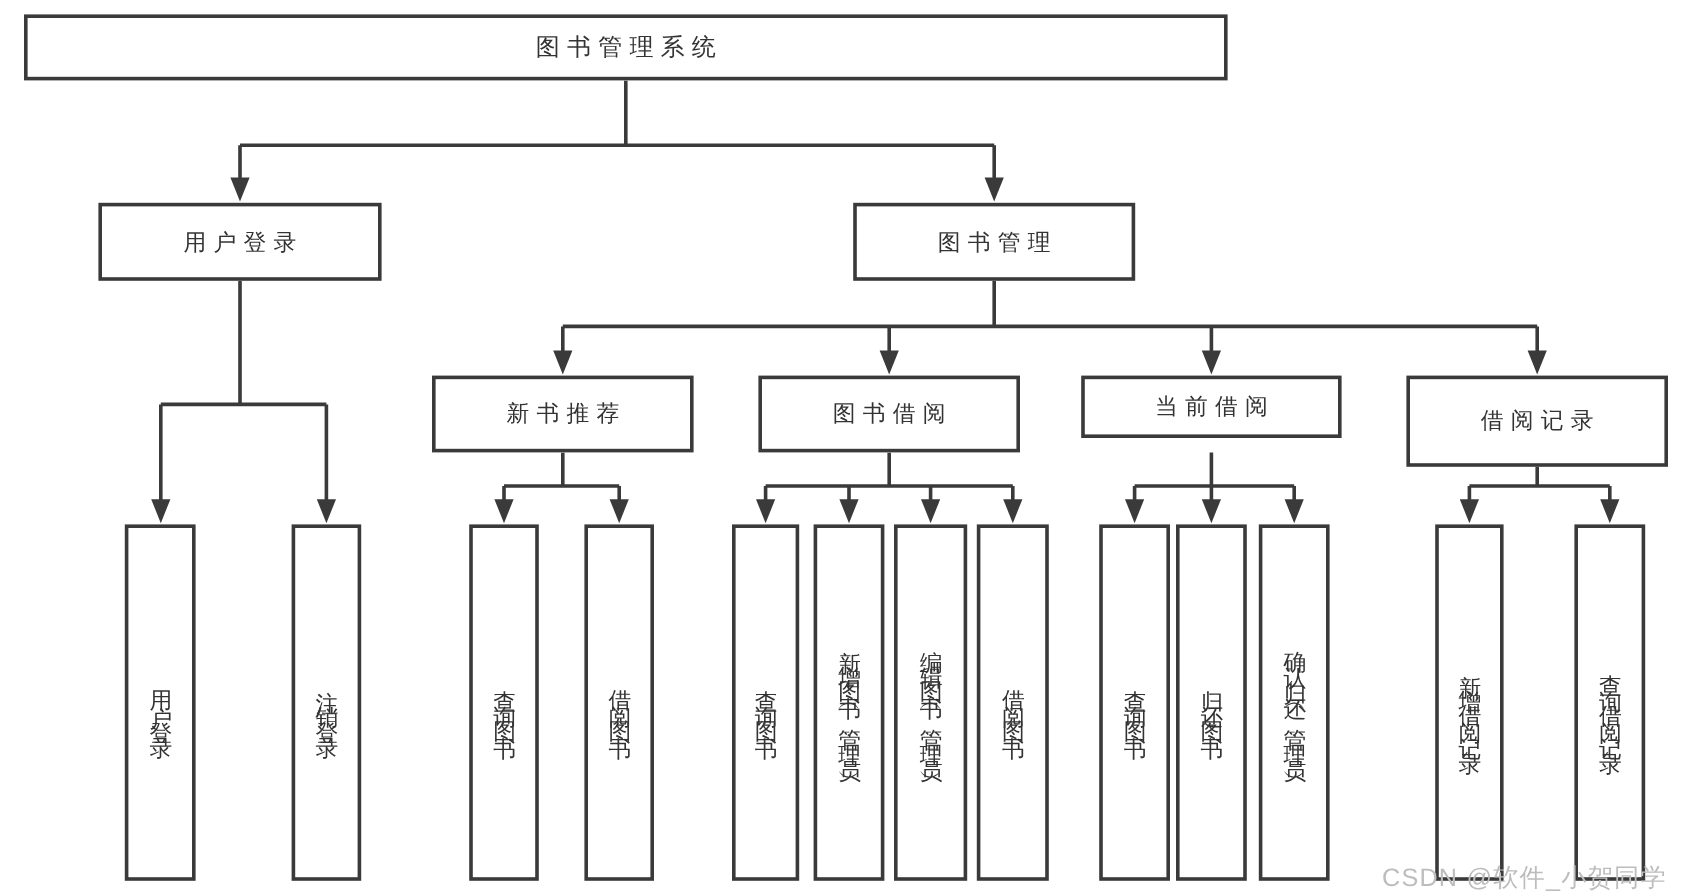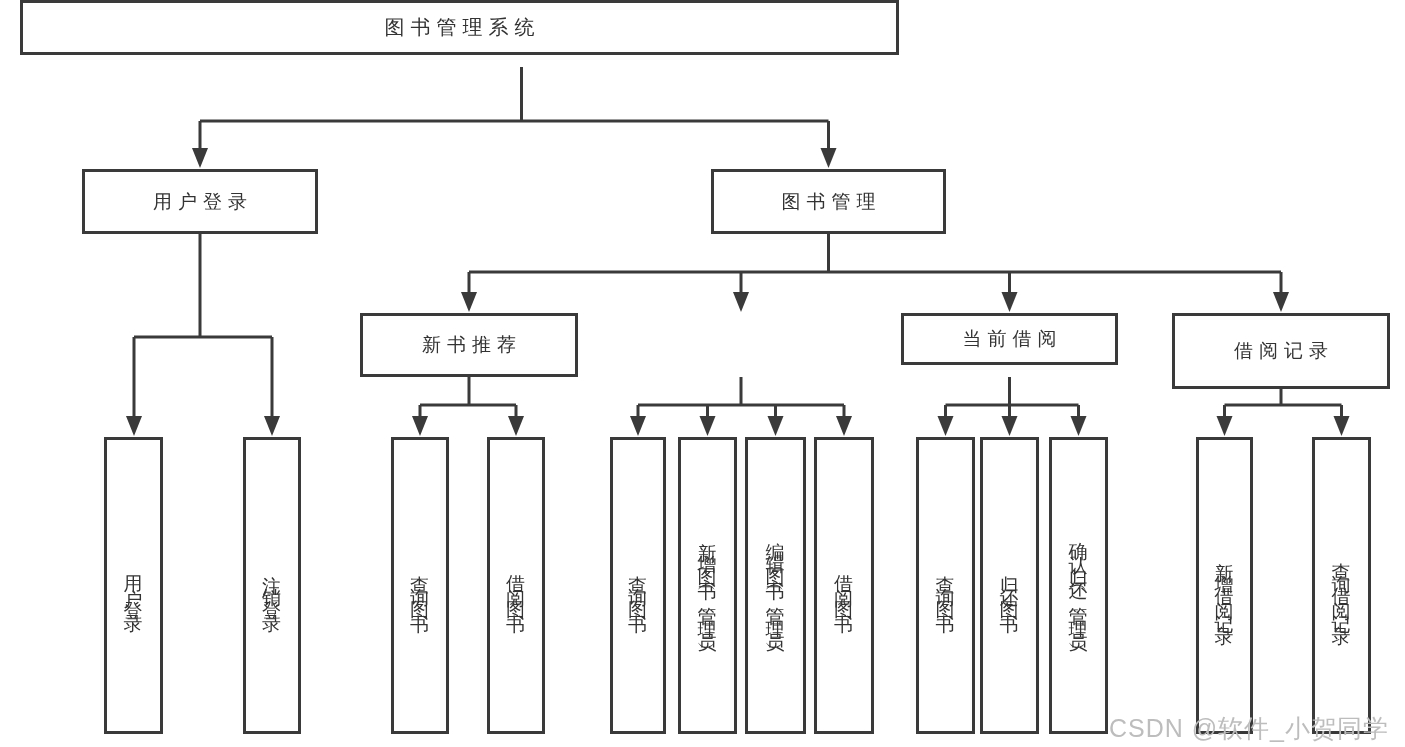--- a/index.html
+++ b/index.html
@@ -36,21 +36,21 @@
   .root .lbl{font-size:20px;}
   .vnode .lbl{
     writing-mode:vertical-rl;
     font-size:19px;
     letter-spacing:13px;
     line-height:1;
   }
   .watermark{
     position:absolute;
     right:16px;bottom:2px;
-    font-size:25px;
+    font-size:21px;
     color:var(--wm);
     letter-spacing:1px;
     white-space:nowrap;
   }
 </style>
 </head>
 <body>
 
 <div class="canvas">
 
@@ -90,33 +90,36 @@
       <polygon points="1001.5,416 1017.5,416 1009.5,436"></polygon>
       <polygon points="1070.5,416 1086.5,416 1078.5,436"></polygon>
     </g>
     <g>
       <path d="M1281 377 V405 M1224.5 405 H1341.5 M1224.5 405 V418 M1341.5 405 V418"></path>
       <polygon points="1216.5,416 1232.5,416 1224.5,436"></polygon>
       <polygon points="1333.5,416 1349.5,416 1341.5,436"></polygon>
     </g>
   </svg>
 
-  <div class="node hnode root" style="left:20px;top:0;width:879px;height:55px">
+  <div class="node hnode root" style="left:20px;top:12px;width:1003px;height:55px">
     <span class="lbl">图书管理系统</span>
   </div>
 
   <div class="node hnode" style="left:82px;top:169px;width:236px;height:65px">
     <span class="lbl">用户登录</span>
   </div>
   <div class="node hnode" style="left:360px;top:313px;width:218px;height:64px">
     <span class="lbl">新书推荐</span>
   </div>
 
   <div class="node hnode" style="left:711px;top:169px;width:235px;height:65px">
     <span class="lbl">图书管理</span>
+  </div>
+  <div class="node hnode" style="left:632px;top:313px;width:218px;height:64px">
+    <span class="lbl">图书借阅</span>
   </div>
   <div class="node hnode" style="left:901px;top:313px;width:217px;height:52px">
     <span class="lbl">当前借阅</span>
   </div>
   <div class="node hnode" style="left:1172px;top:313px;width:218px;height:76px">
     <span class="lbl">借阅记录</span>
   </div>
 
   <div class="node vnode" style="left:104px;top:437px;width:59px;height:297px">
     <span class="lbl">用户登录</span>

